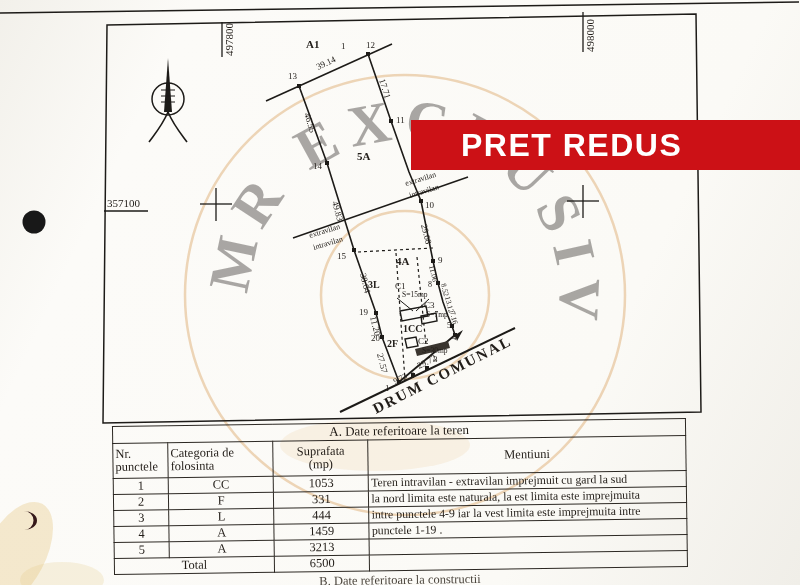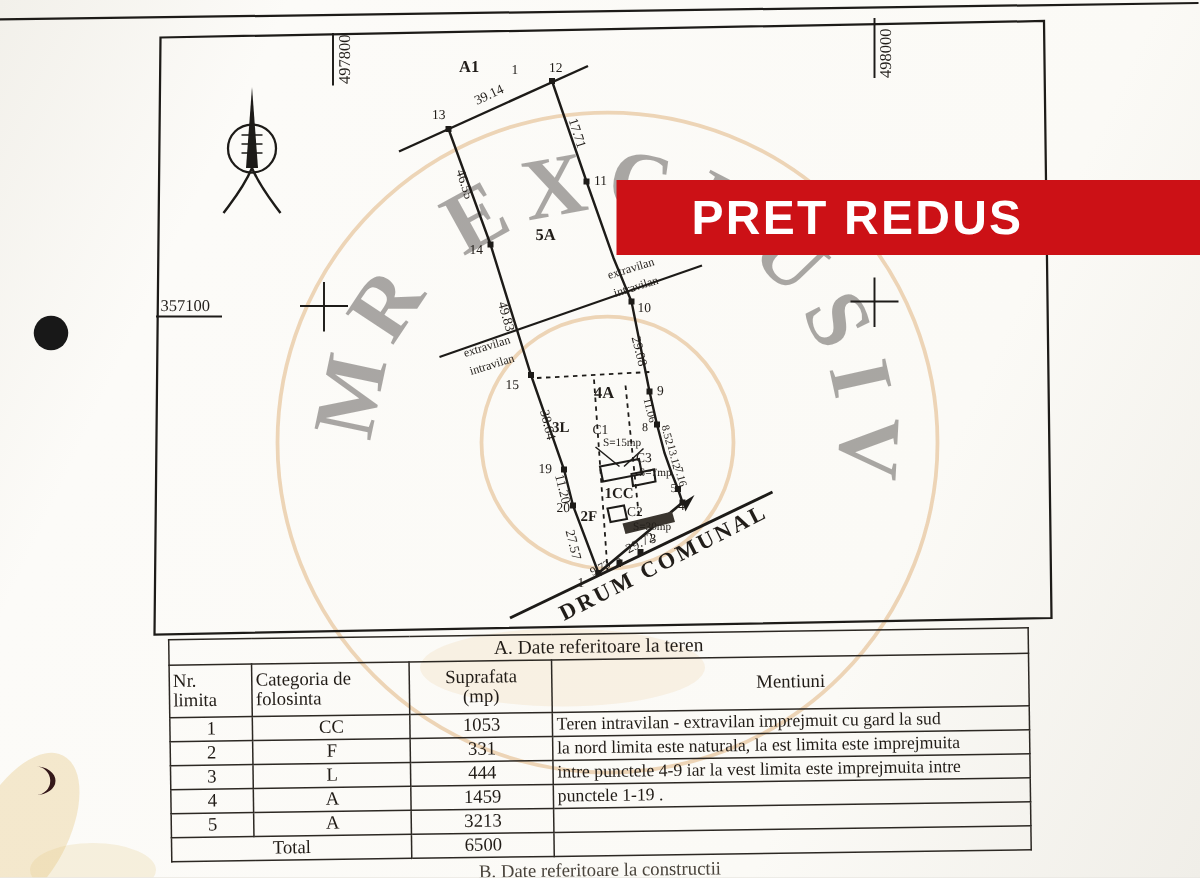--- a/index.html
+++ b/index.html
@@ -184,21 +184,21 @@
           <col style="width:105px">
           <col style="width:95px">
           <col style="width:317px">
         </colgroup>
       <tbody>
           <tr>
             <td class="title-cell" colspan="4">A. Date referitoare la teren</td>
           </tr>
       <tr>
         <td class="hdr">Nr.
-limita</td>
+punctele</td>
         <td class="hdr">Categoria de
 folosinta</td>
         <td class="hdr ctr">Suprafata
 (mp)</td>
         <td class="hdr ctr">Mentiuni</td>
       </tr>
       </tbody>
         <tbody id="table-body">
           <tr>
             <td class="c">1</td>

